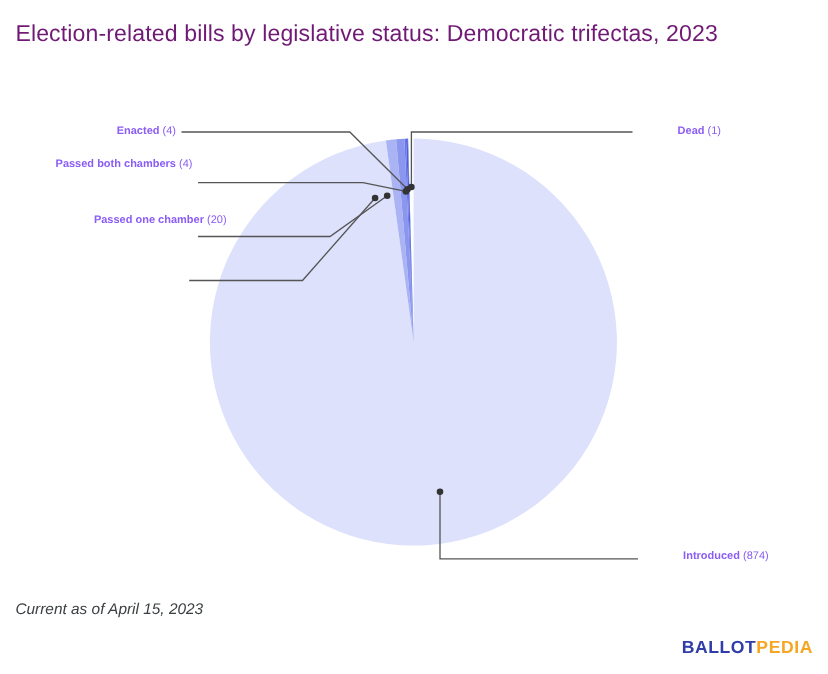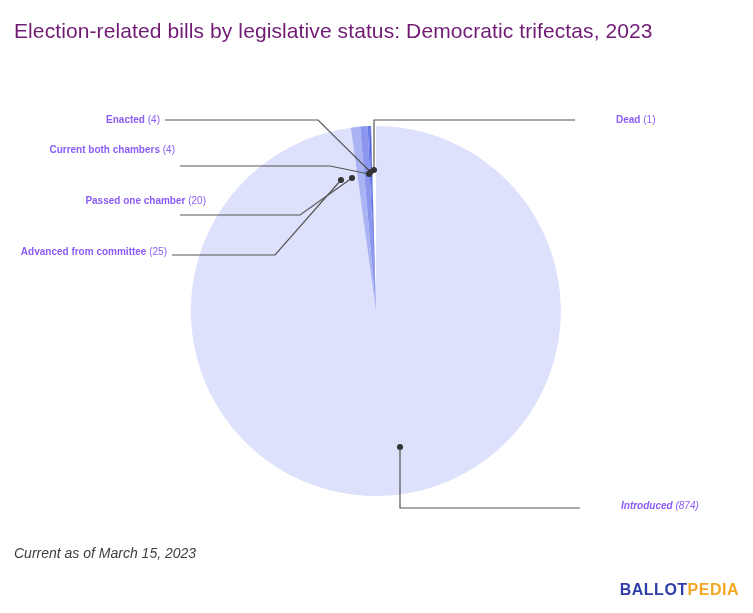--- a/index.html
+++ b/index.html
@@ -139,37 +139,34 @@
       <path d="M 400 447 L 400 508 L 580 508" fill="none" stroke="#555555" stroke-width="1.2"></path>
       <circle cx="400" cy="447" r="3" fill="#333333"></circle>
     </g>
   </svg>
 
   <div class="label left" style="left: 0px; top: 111px; width: 160px;">
     <span class="name">Enacted </span><span class="val">(4)</span>
   </div>
 
   <div class="label left" style="left: 0px; top: 141px; width: 175px;">
-    <span class="name">Current both chambers </span><span class="val">(4)</span>
+    <span class="name">Passed both chambers </span><span class="val">(4)</span>
   </div>
 
   <div class="label left" style="left: 0px; top: 192px; width: 175px; margin-left: 31px;">
     <span class="name">Passed one chamber </span><span class="val">(20)</span>
   </div>
 
-  <div class="label left" style="left: 0px; top: 243px; width: 167px;">
-    <span class="name">Advanced from committee </span><span class="val">(25)</span>
-  </div>
 
   <div class="label right" style="left: 588px; top: 111px; width: 160px;">
     <span class="name">Dead </span><span class="val">(1)</span>
   </div>
 
-  <div class="label right" style="left: 593px; top: 497px; width: 131px; font-style: italic;">
+  <div class="label right" style="left: 593px; top: 497px; width: 131px;">
     <span class="name">Introduced </span><span class="val">(874)</span>
   </div>
 </div>
 
-<div class="footnote">Current as of March 15, 2023</div>
+<div class="footnote">Current as of April 15, 2023</div>
 
 <div class="logo">
   <span class="b">BALLOT</span><span class="p">PEDIA</span>
 </div>
 
 </body></html>

